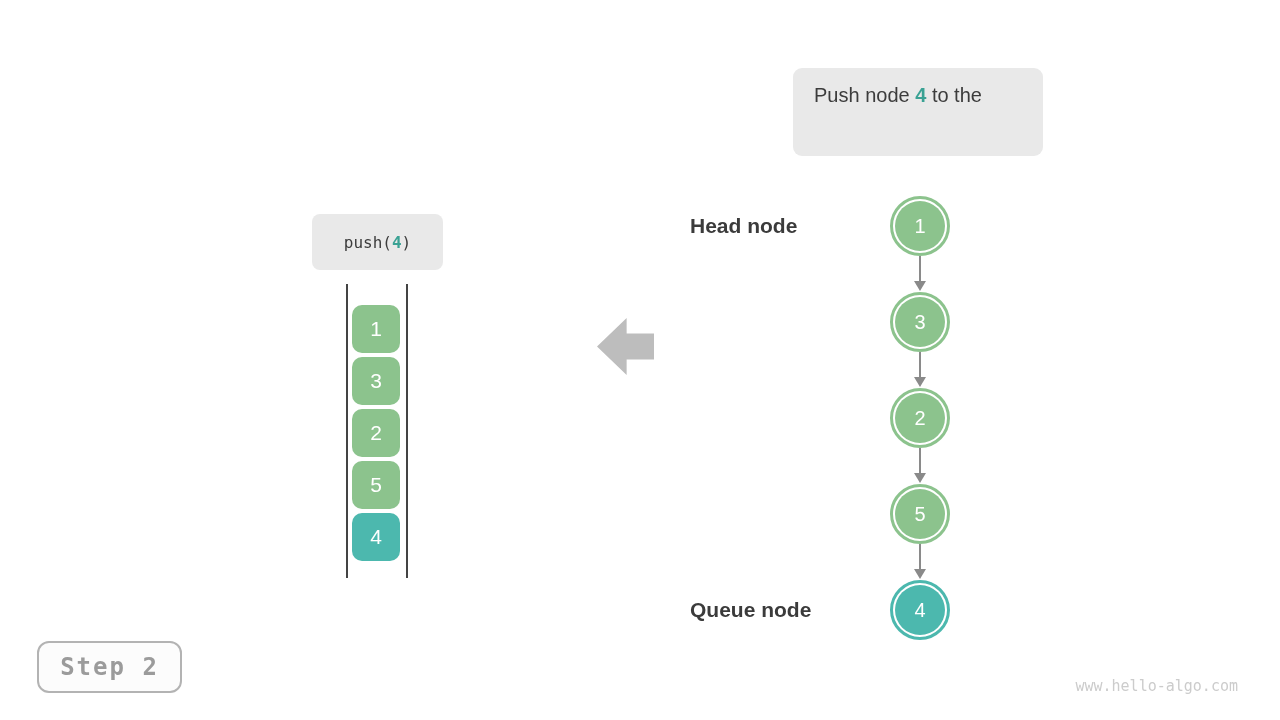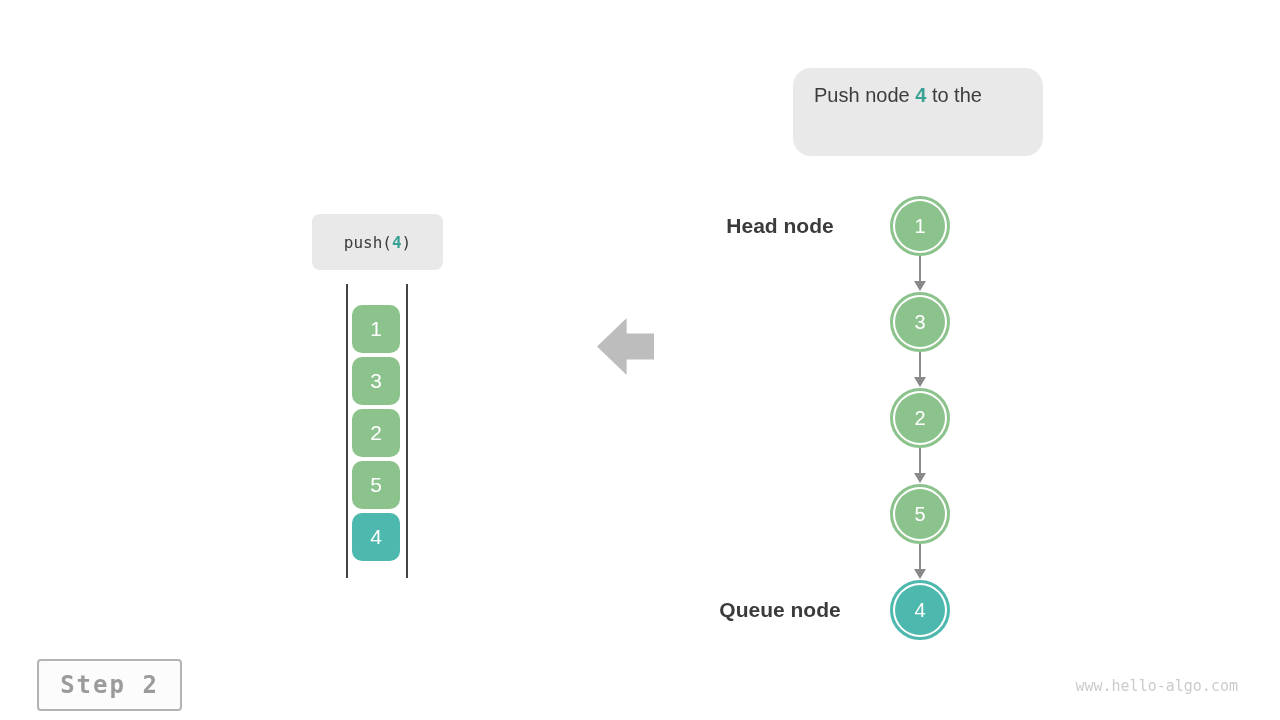--- a/index.html
+++ b/index.html
@@ -3,21 +3,21 @@
 <meta charset="utf-8">
 <style>
   html,body{margin:0;padding:0;background:#ffffff;}
   .canvas{
     position:relative;width:1280px;height:720px;background:#ffffff;overflow:hidden;
     font-family:"Liberation Sans",sans-serif;
   }
   
   .info-box{
     position:absolute;left:793px;top:68px;width:250px;height:88px;box-sizing:border-box;
-    background:var(--box_bg);border-radius:18px;padding:12px 0 0 21px;
+    background:var(--box_bg);border-radius:9px;padding:12px 0 0 21px;
     font-size:20px;line-height:30px;color:var(--text_dark);
   }
   .hl-text{color:var(--teal_text);font-weight:700;}
   
   .push-box{
     position:absolute;left:312px;top:214px;width:131px;height:56px;
     background:var(--box_bg);border-radius:8px;
     display:flex;align-items:center;justify-content:center;
     font-family:"DejaVu Sans Mono",monospace;font-size:16px;color:var(--text_dark);
   }
@@ -57,29 +57,29 @@
   .conn-line{position:absolute;left:919px;width:2px;height:26px;background:var(--arrow_small);}
   .conn-head{
     position:absolute;left:914px;width:0;height:0;
     border-left:6px solid transparent;border-right:6px solid transparent;
     border-top:10px solid var(--arrow_small);
   }
   .l0{top:256px}.l1{top:352px}.l2{top:448px}.l3{top:544px}
   .h0{top:281px}.h1{top:377px}.h2{top:473px}.h3{top:569px}
   
   .node-label{
-    position:absolute;left:690px;width:180px;text-align:center;
+    position:absolute;left:690px;width:180px;text-align:left;
     font-size:21px;line-height:26px;font-weight:700;color:var(--label_dark);
   }
   .head-label{top:213px;}
   .tail-label{top:597px;}
   
   .step-box{
-    position:absolute;left:37px;top:659px;width:145px;height:52px;box-sizing:border-box;
-    border:2px solid var(--step_border);border-radius:4px;background:#fcfcfc;
+    position:absolute;left:37px;top:641px;width:145px;height:52px;box-sizing:border-box;
+    border:2px solid var(--step_border);border-radius:12px;background:#fcfcfc;
     display:flex;align-items:center;justify-content:center;
     font-family:"DejaVu Sans Mono",monospace;font-size:24px;font-weight:700;
     letter-spacing:2px;color:var(--step_text);
   }
   
   .watermark{
     position:absolute;right:42px;top:677px;
     font-family:"DejaVu Sans Mono",monospace;font-size:15px;color:var(--watermark_text);
   }
 </style>

